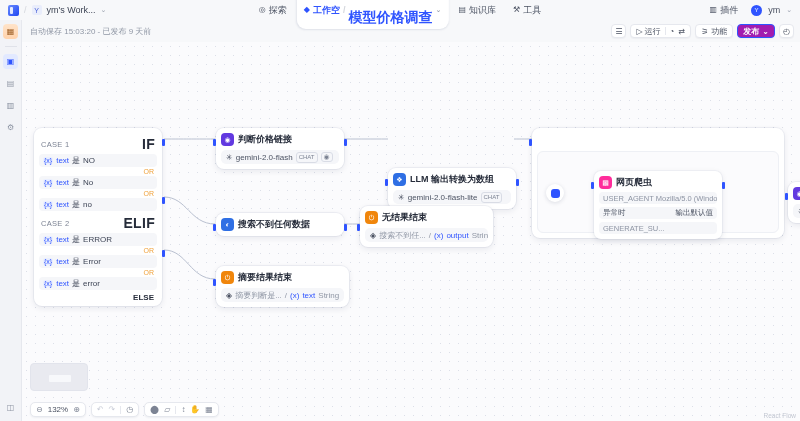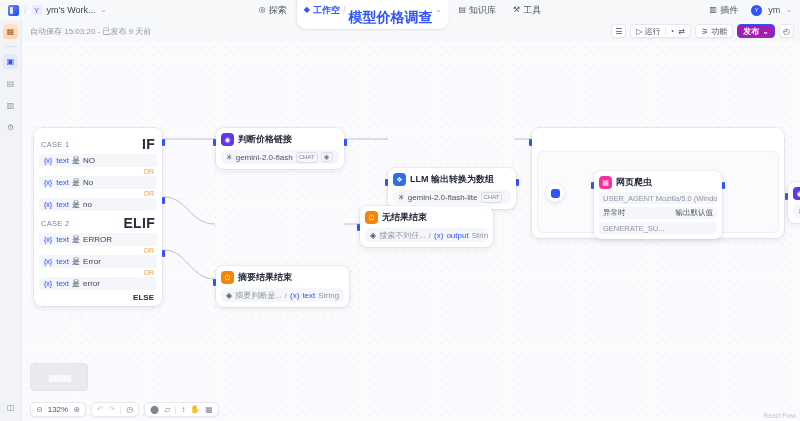--- a/index.html
+++ b/index.html
@@ -416,20 +416,28 @@
       </div>
       <div class="sub-row">
         <span>✳</span>
         <span>gemini-2.0-flash-lite</span>
         <span class="chip">CHAT</span>
       </div>
       <span class="port" style="left:-3px; top:11px;"></span>
       <span class="port" style="right:-3px; top:11px;"></span>
     </div>
 
+    <div class="node" style="left:194px; top:171px; width:128px;">
+      <div class="node-head">
+        <span class="nicon" style="background:#2f6fe4">◐</span>
+        <span class="ntitle">搜索不到任何数据</span>
+      </div>
+      <span class="port" style="left:-3px; top:11px;"></span>
+      <span class="port" style="right:-3px; top:11px;"></span>
+    </div>
 
     <div class="node" style="left:338px; top:164px; width:133px;">
       <div class="node-head">
         <span class="nicon" style="background:#f0860c">⏻</span>
         <span class="ntitle">无结果结束</span>
       </div>
       <div class="sub-row">
         <span>◈</span>
         <span class="muted">搜索不到任...</span>
         <span class="muted">/</span>

